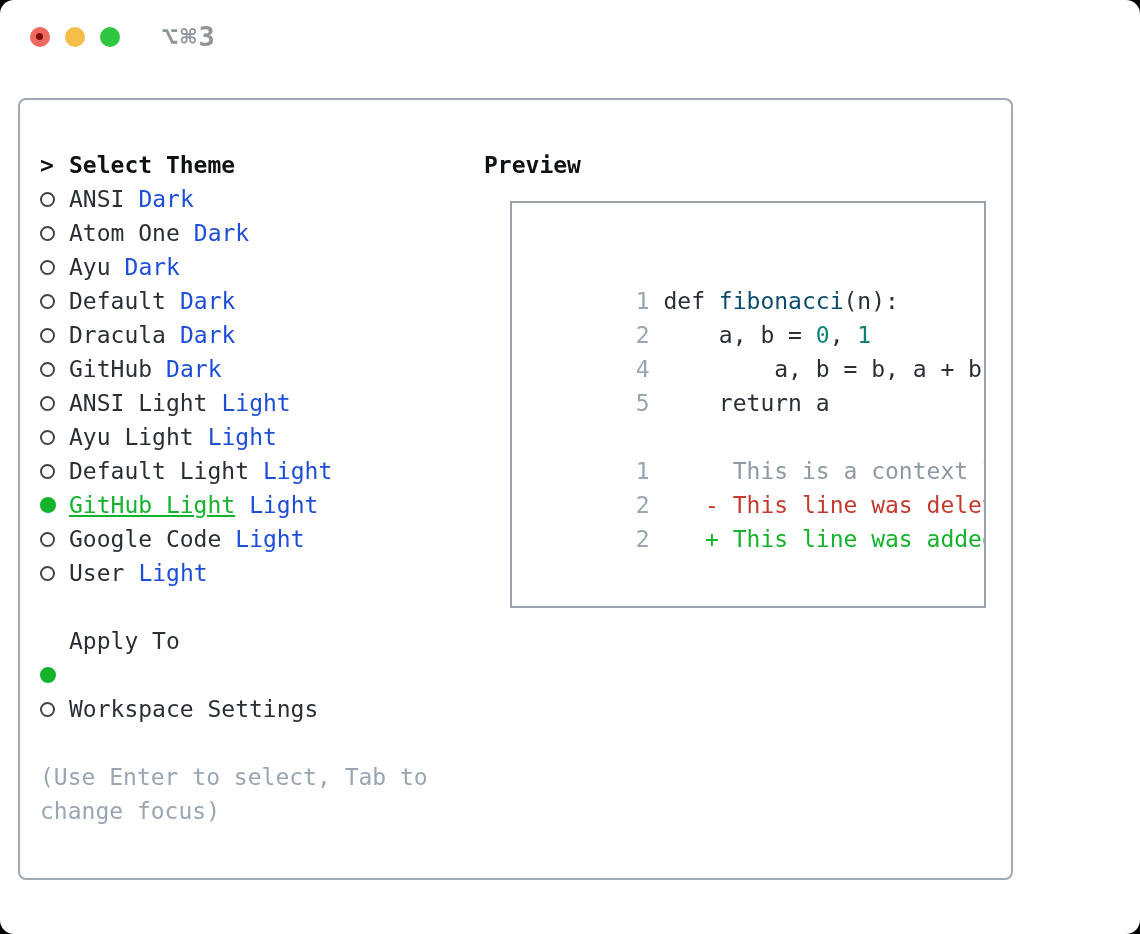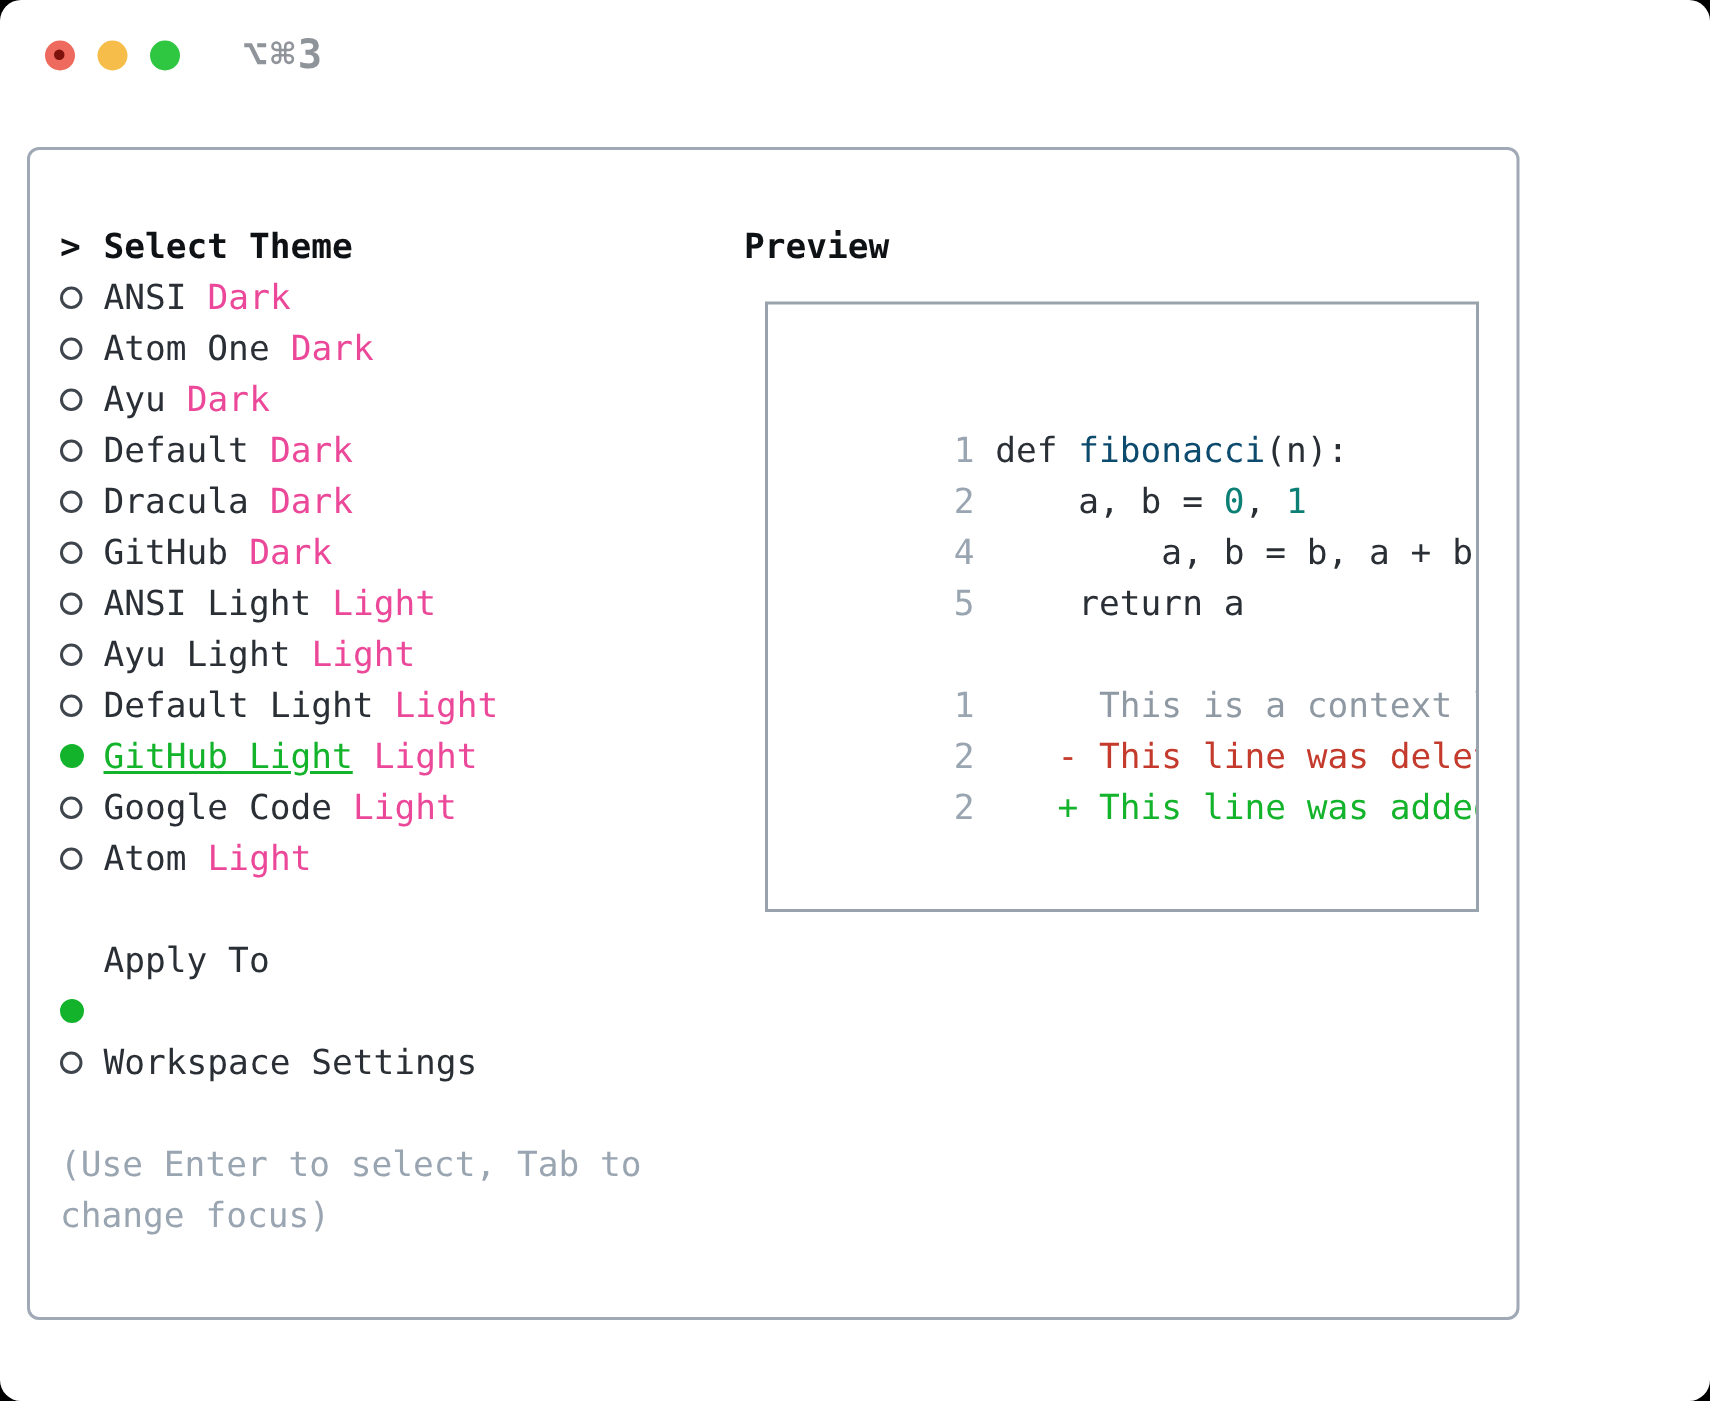--- a/index.html
+++ b/index.html
@@ -21,26 +21,26 @@
   .panel {
     position:absolute; left:18px; top:98px; width:995px; height:782px;
     border:2px solid #a0a9b5; border-radius:8px; background:#fff;
   }
   .left-col { position:absolute; left:20px; top:48px; font-size:23px; color:#2a2f36; }
   .row { height:34px; display:flex; align-items:center; white-space:pre; }
   .bullet { display:inline-block; width:29px; flex:0 0 29px; }
   .circle { display:inline-block; width:15px; height:15px; border:2px solid #3f454c; border-radius:50%; }
   .selected .circle { background:#13b32b; border-color:#13b32b; width:16px; height:16px; }
   .selected .opt-name { color:#13b32b;text-decoration:underline; }
-  .variant { color:#ec4899; margin-left:14px; }
+  .variant { color:#1d4ed8; margin-left:14px; }
   .header-row { font-weight:bold; color:#0f1215; }
   .prompt { font-weight:bold; color:#0f1215; }
   .hint { color:#9aa5b2; }
   
-  .preview-title { position:absolute; left:476px; top:48px; height:34px; line-height:34px; font-size:23px; font-weight:bold; color:#0f1215; }
+  .preview-title { position:absolute; left:464px; top:48px; height:34px; line-height:34px; font-size:23px; font-weight:bold; color:#0f1215; }
   .preview-box {
     position:absolute; left:490px; top:101px; width:476px; height:407px;
     border:2px solid #99a3ae; background:#fff; padding:47px 0 0 13px; overflow:hidden;
   }
   .code-line { height:34px; line-height:34px; white-space:pre; font-size:23px; }
   .ln { display:inline-block; width:2ch; color:#9aa5b2; }
   .seg { white-space:pre; }
   .seg.plain    { color:#2a2f36;margin-top:46px; }
   .seg.function { color:#0c4a6e; }
   .seg.number   { color:#0d8076; }
@@ -121,21 +121,21 @@
         <span class="opt-name">GitHub Light</span>
         <span class="variant">Light</span>
       </div>
       <div class="row item">
         <span class="bullet"><span class="circle"></span></span>
         <span class="opt-name">Google Code</span>
         <span class="variant">Light</span>
       </div>
       <div class="row item">
         <span class="bullet"><span class="circle"></span></span>
-        <span class="opt-name">Atom</span>
+        <span class="opt-name">User</span>
         <span class="variant">Light</span>
       </div>
 
       <div class="row"></div>
 
       <div class="row">
         <span class="bullet"></span>
         <span>Apply To</span>
       </div>
       <div class="row item selected">

